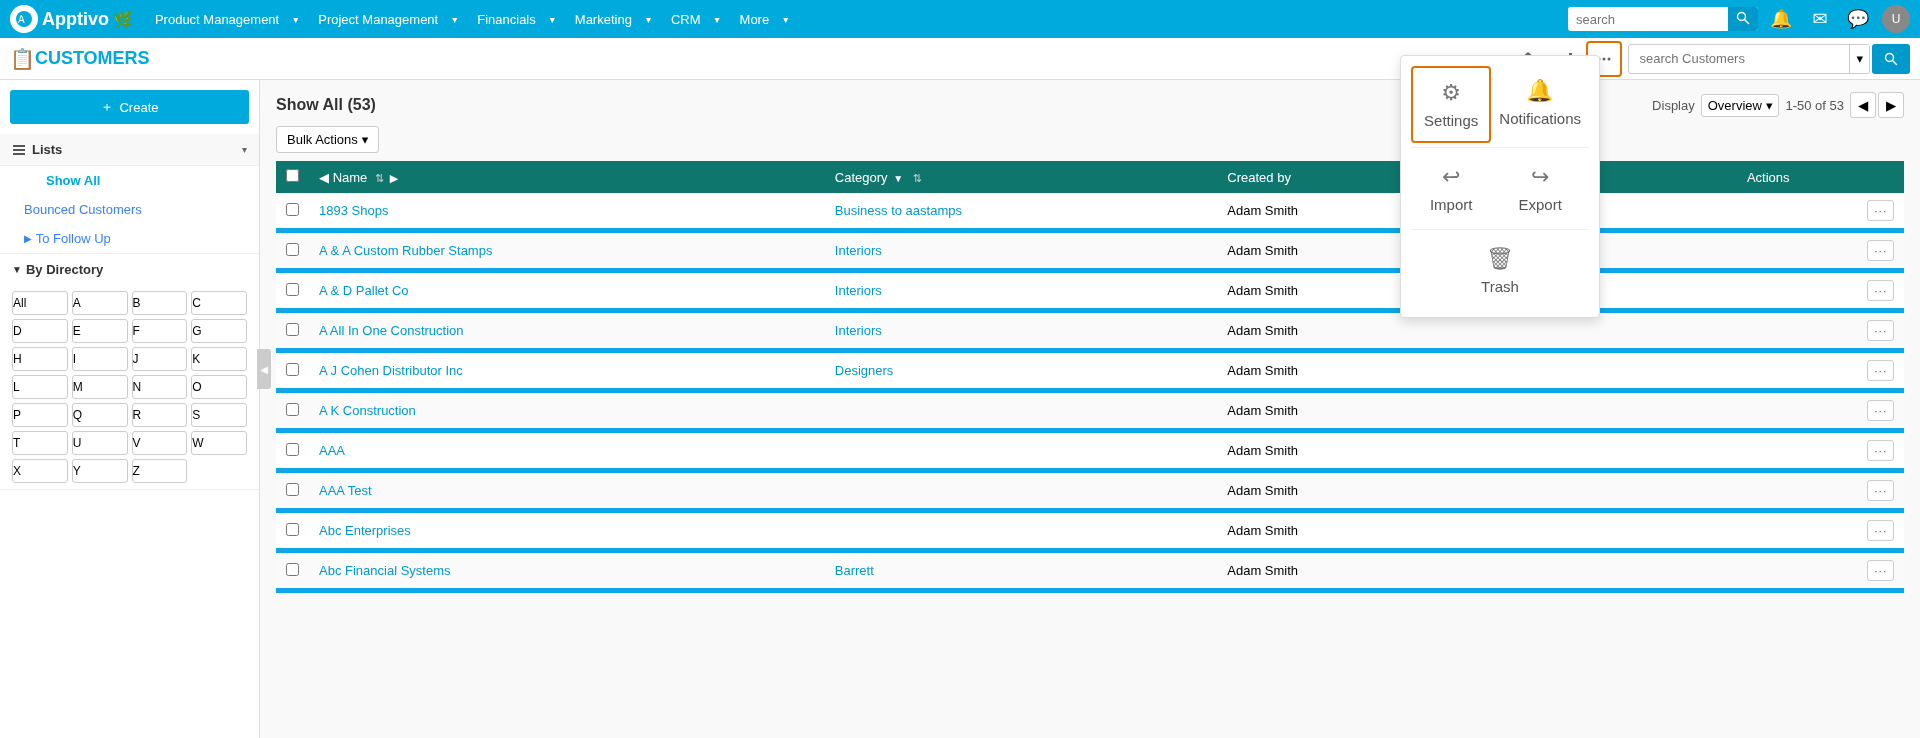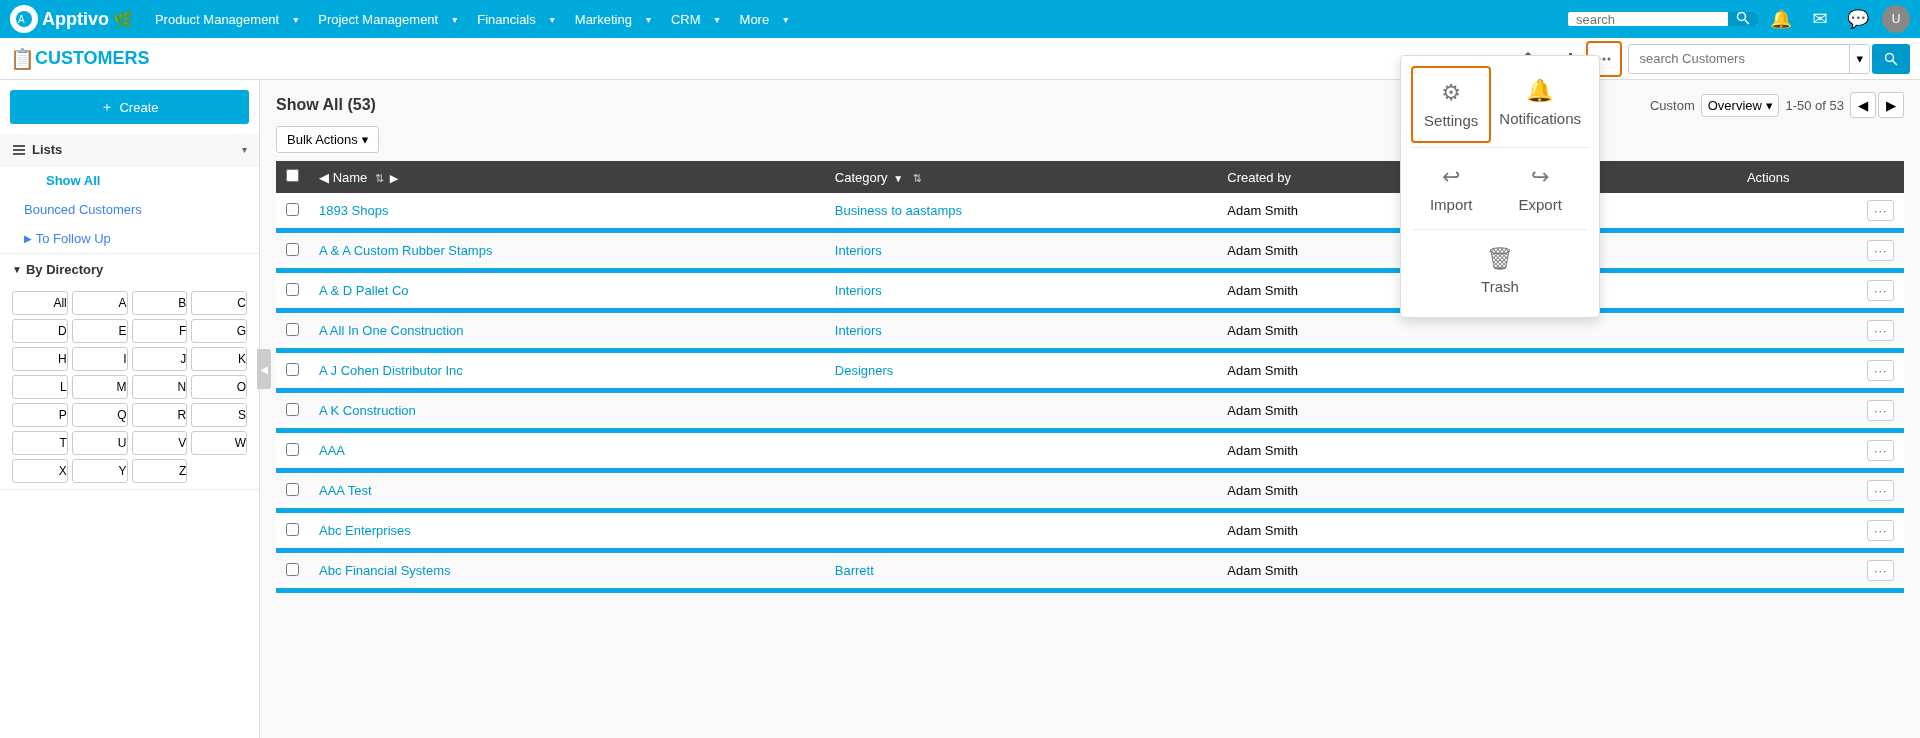--- a/index.html
+++ b/index.html
@@ -25,21 +25,21 @@
     .nav-item {
       color: white; font-size: 13px; padding: 4px 8px;
       cursor: pointer; display: flex; align-items: center; gap: 14px;
       white-space: nowrap;
     }
     .nav-arrow { font-size: 10px; }
     .nav-spacer { flex: 1; }
     .search-box {
       display: flex; align-items: center;
       background: white; border-radius: 3px;
-      overflow: hidden; height: 14px;
+      overflow: hidden; height: 24px;
     }
     .search-box input {
       border: none; outline: none; padding: 0 8px;
       font-size: 13px; width: 160px; color: #999;
     }
     .search-box button {
       background: #0099cc; border: none; color: white;
       padding: 0 8px; cursor: pointer; height: 26px;
     }
     .nav-icon {
@@ -138,21 +138,21 @@
       color: #333; font-weight: bold;
     }
     .alpha-grid {
       display: grid;
       grid-template-columns: repeat(4, 1fr);
       gap: 4px;
       padding: 6px 12px;
     }
     .alpha-btn {
       border: 1px solid #ccc; background: white; padding: 4px 0;
-      text-align: right; cursor: pointer; font-size: 12px; border-radius: 3px;
+      text-align: left; cursor: pointer; font-size: 12px; border-radius: 3px;
     }
     .collapse-arrow { font-size: 10px; color: #666; }
 
     
     .content {
       flex: 1;
       background: #f9f9f9;
       overflow: hidden;
       position: relative;
     }
@@ -182,21 +182,21 @@
       border: 1px solid #ccc; background: white; padding: 5px 10px;
       border-radius: 3px; cursor: pointer; display: flex; align-items: center; gap: 4px; font-size: 13px;
     }
 
     
     .table-container {
       overflow-x: auto;
       margin: 0 16px;
     }
     table { width: 100%; border-collapse: collapse; }
-    thead tr { background: #404040; color: white; }
+    thead tr { background: #0f766e; color: white; }
     thead th {
       padding: 8px 10px; text-align: left; font-weight: normal; font-size: 13px;
       white-space: nowrap;
     }
     thead th:first-child { width: 30px; }
     tbody tr { background: white; border-bottom: 5px solid #0ea5e9; }
     tbody tr:nth-child(even) { background: #fafafa; }
     tbody td { padding: 7px 10px; font-size: 13px; }
     .link-blue { color: #0099cc; cursor: pointer; }
     .actions-cell { text-align: right; }
@@ -417,21 +417,21 @@
       </div>
     </div>
   </aside>
 
   <div class="collapse-handle">◀</div>
 
   <main class="content">
     <div class="content-header">
       <span class="show-all-title">Show All (53)</span>
       <div class="display-controls">
-        <span class="display-label">Custom</span>
+        <span class="display-label">Display</span>
         <div class="display-select">
           <span>Overview</span>
           <span>▾</span>
         </div>
         <span class="page-info">1-50 of 53</span>
         <div class="page-nav">
           <button class="page-nav-btn">◀</button>
           <button class="page-nav-btn">▶</button>
         </div>
       </div>

